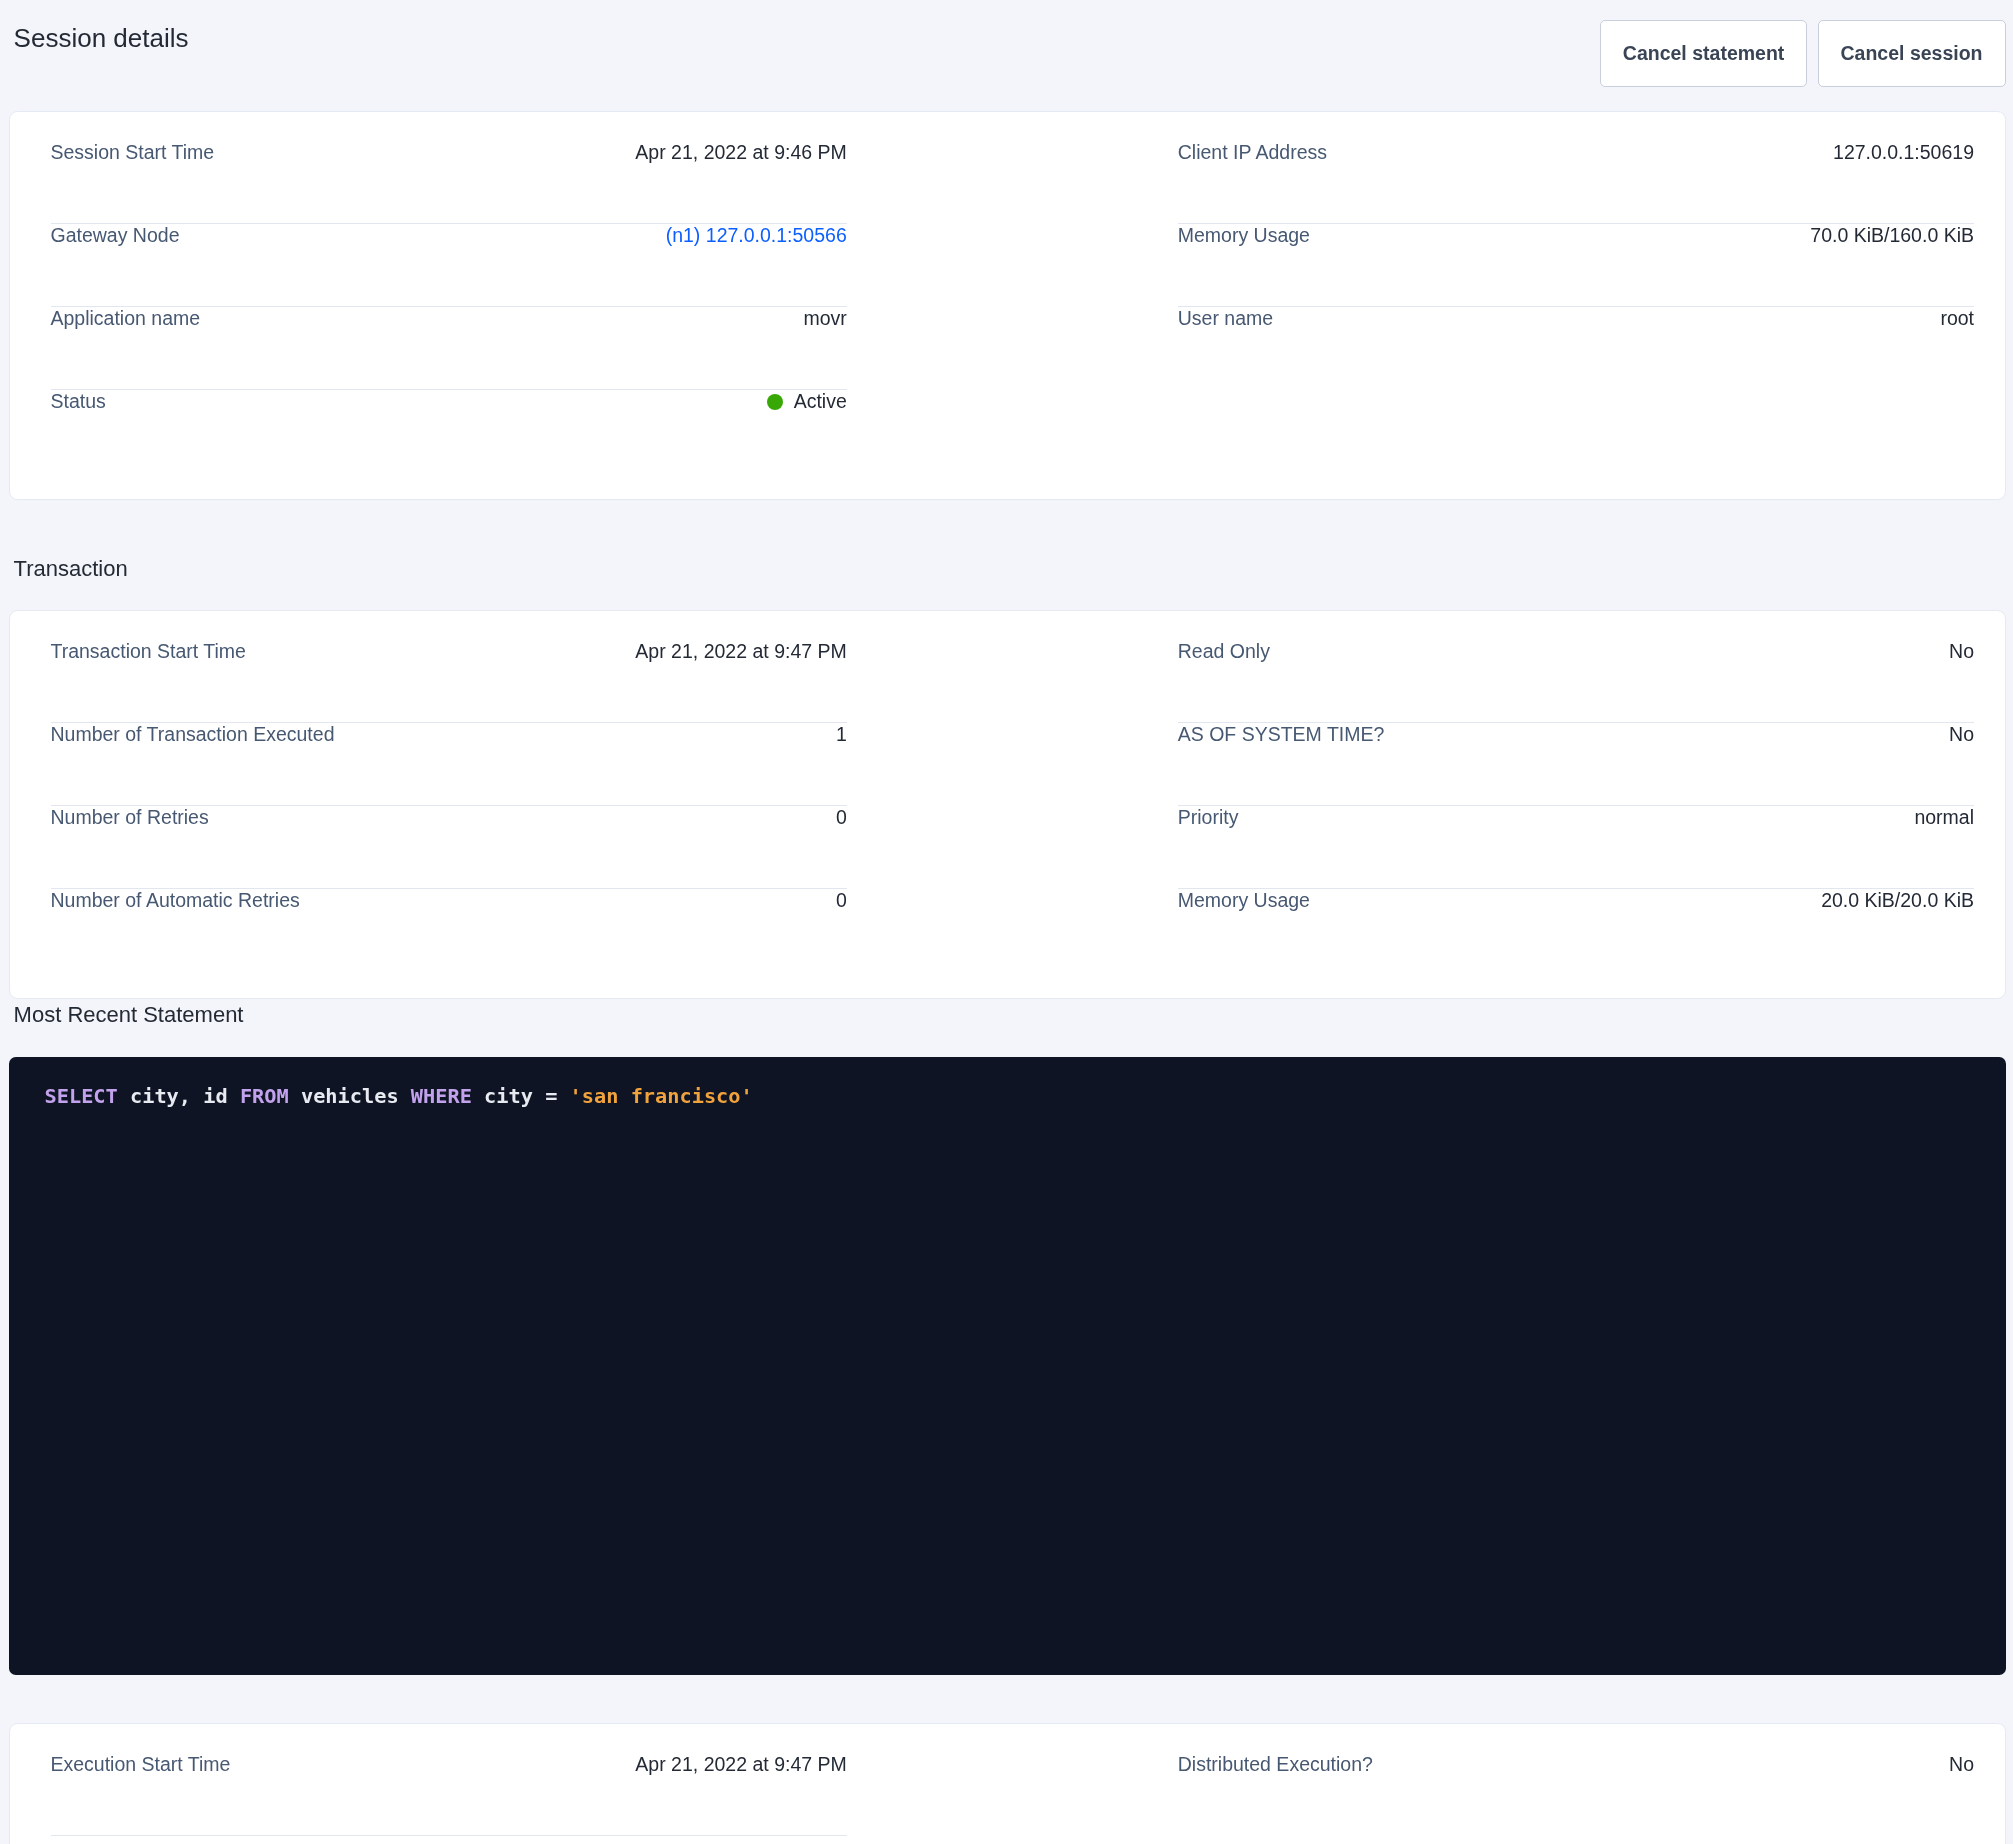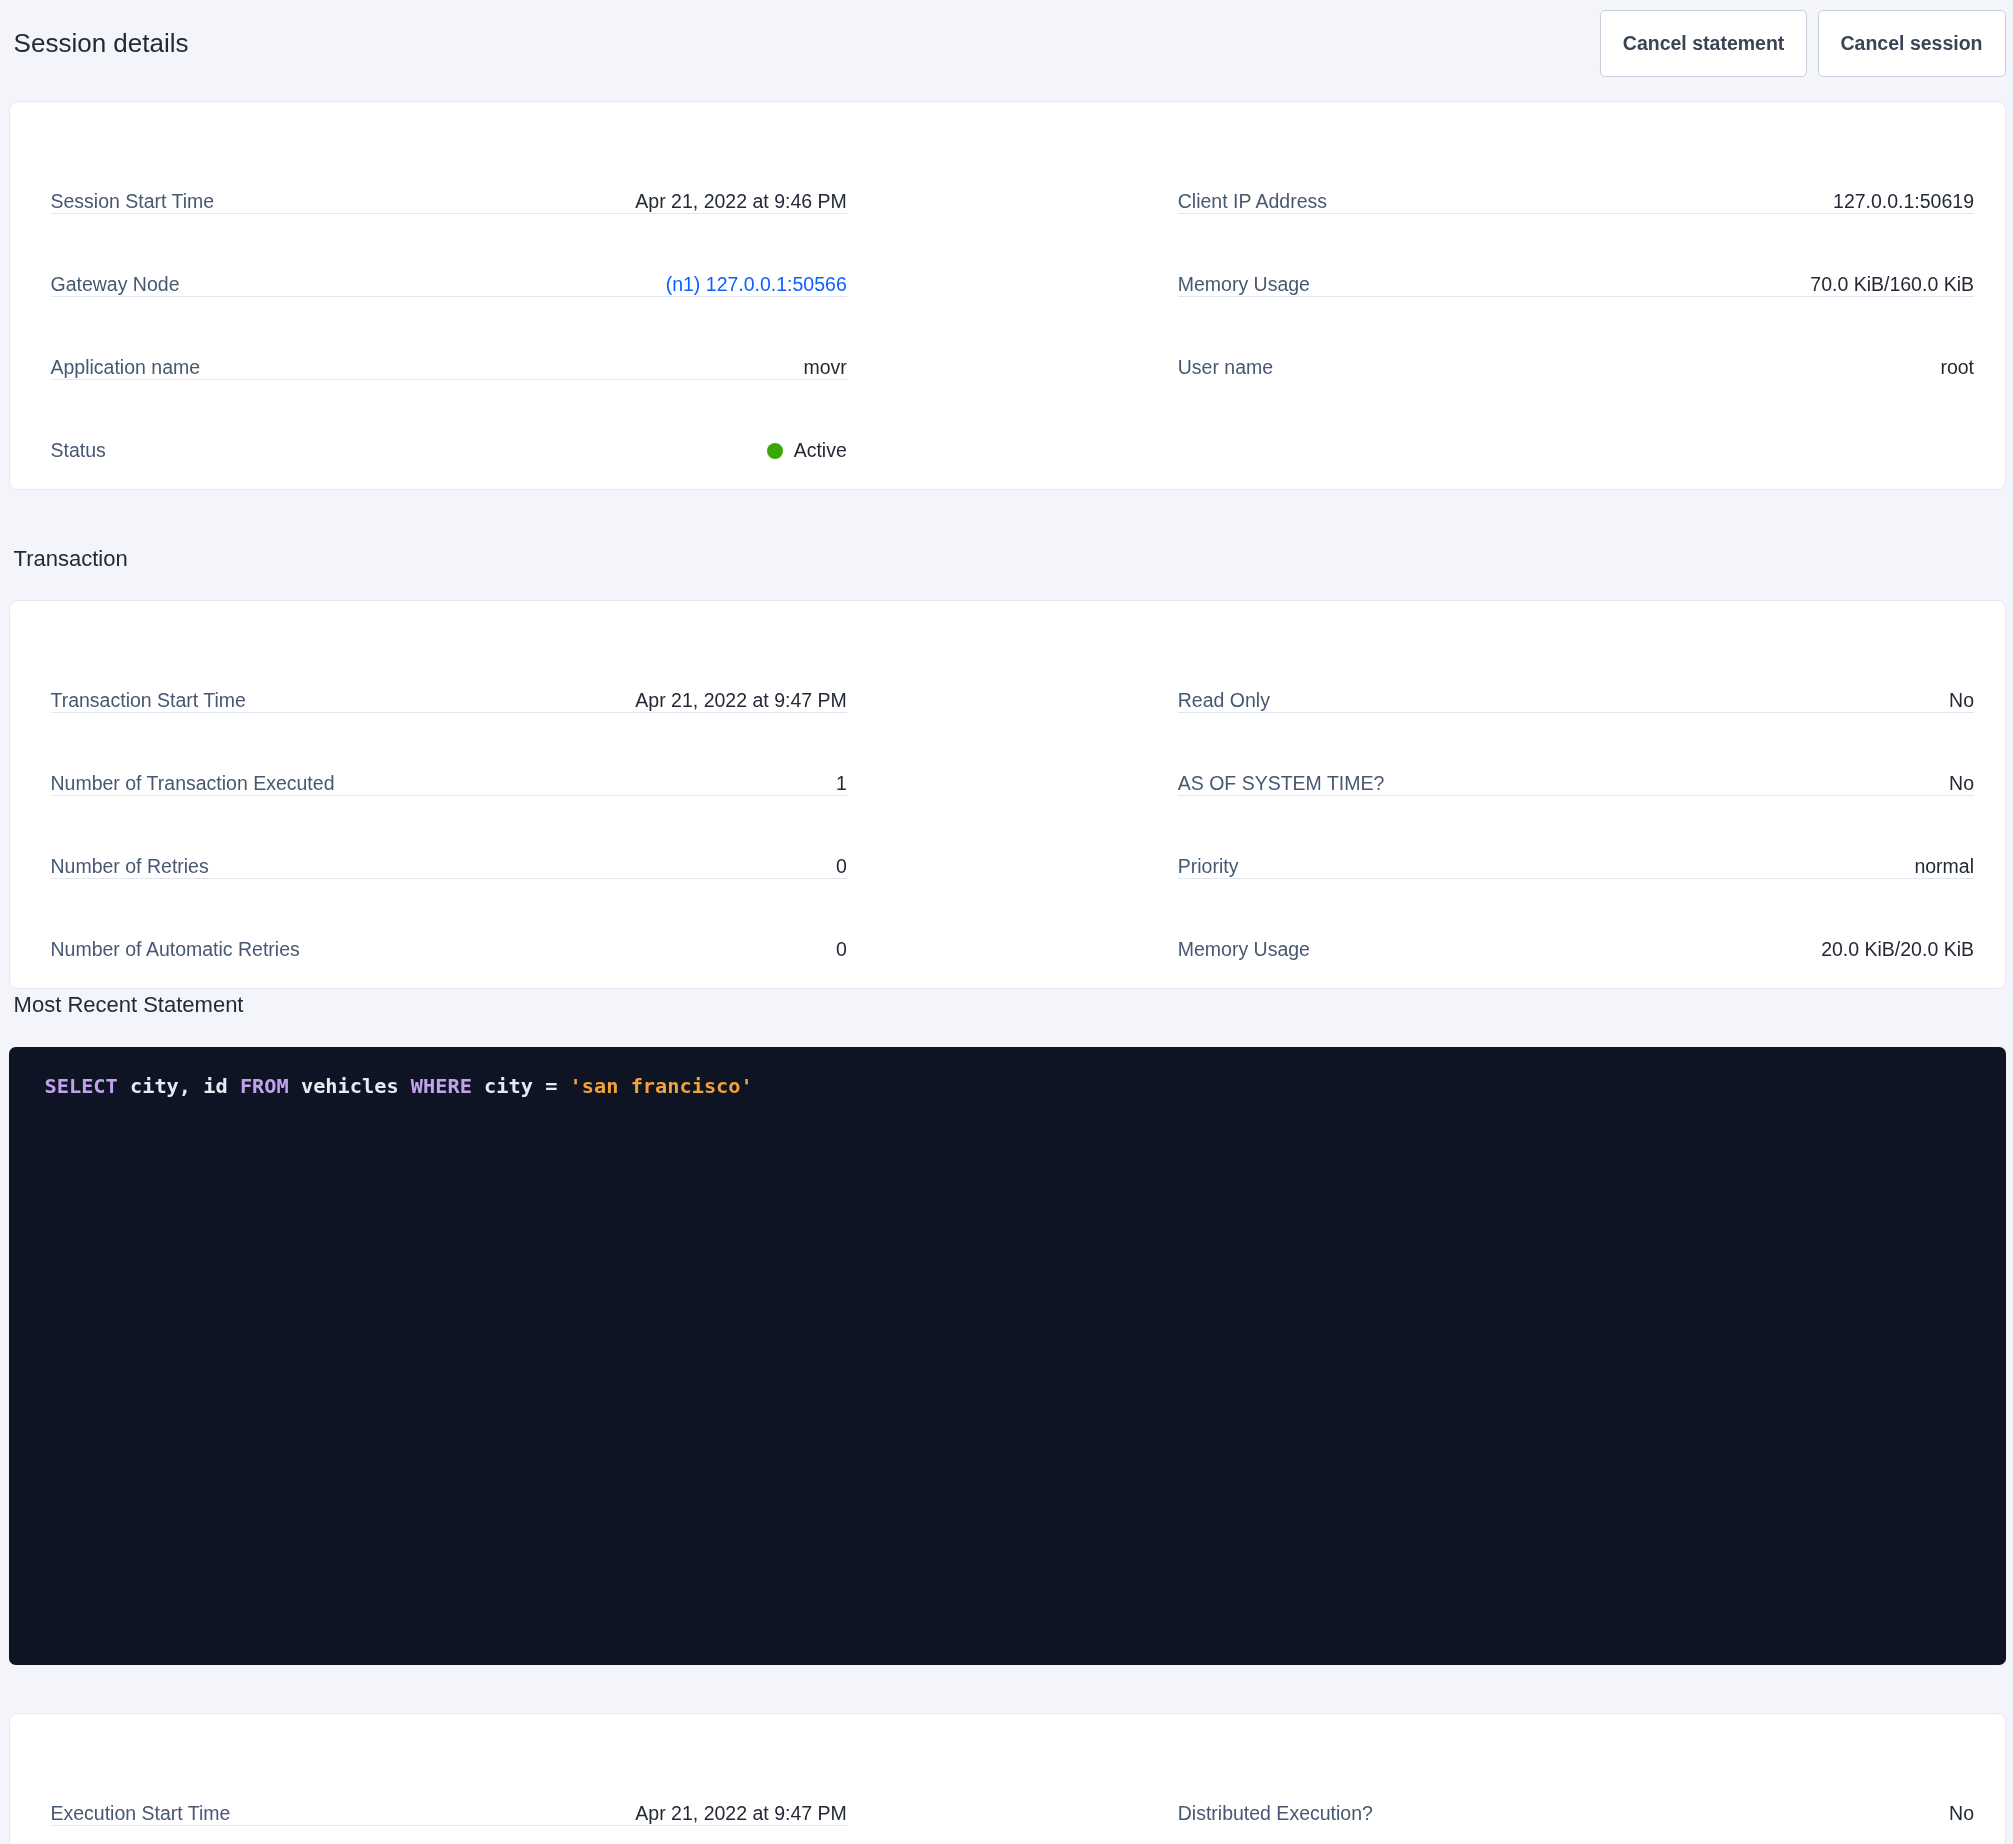--- a/index.html
+++ b/index.html
@@ -14,22 +14,22 @@
     box-sizing: border-box;
     color: #242A35;
   }
   .page {
     padding: 0 8.5px;
   }
   
   .page-header {
     display: flex;
     justify-content: space-between;
-    align-items: center;
-    padding-top: 10px;
+    align-items: flex-start;
+    padding-top: 20px;
     margin-bottom: 24px;
   }
   .page-title {
     margin: 0;
     padding-left: 5.1px;
     font-size: 26px;
     font-weight: 400;
     color: #242A35;
     line-height: 37px;
   }
@@ -58,21 +58,21 @@
     display: grid;
     grid-template-columns: 1fr 1fr;
     column-gap: 331px;
     align-items: start;
   }
   .summary-col { min-width: 0; }
   .summary-row {
     height: 82px;
     display: flex;
     justify-content: space-between;
-    align-items: flex-end;
+    align-items: flex-start;
     border-bottom: 0.8px solid #E2E6EF;
   }
   .summary-row.no-divider { border-bottom: none; }
   .row-label {
     font-size: 19.5px;
     color: #475872;
     white-space: nowrap;
   }
   .row-value {
     font-size: 19.5px;

